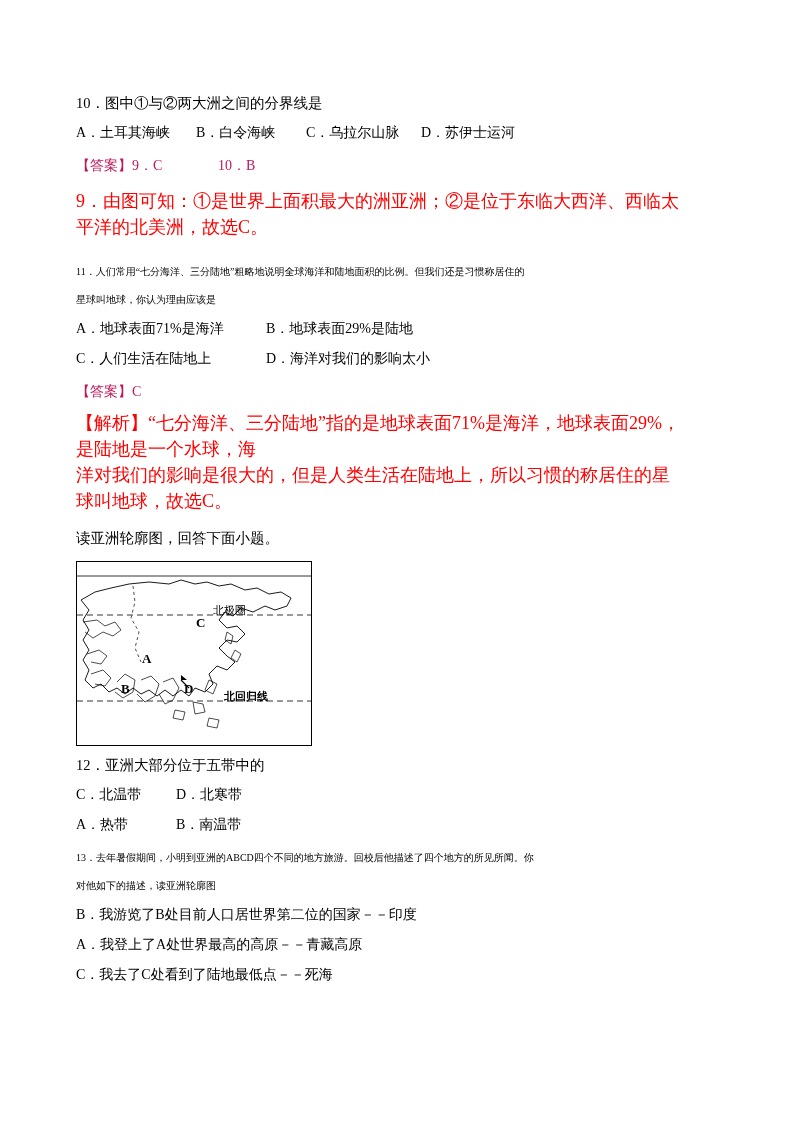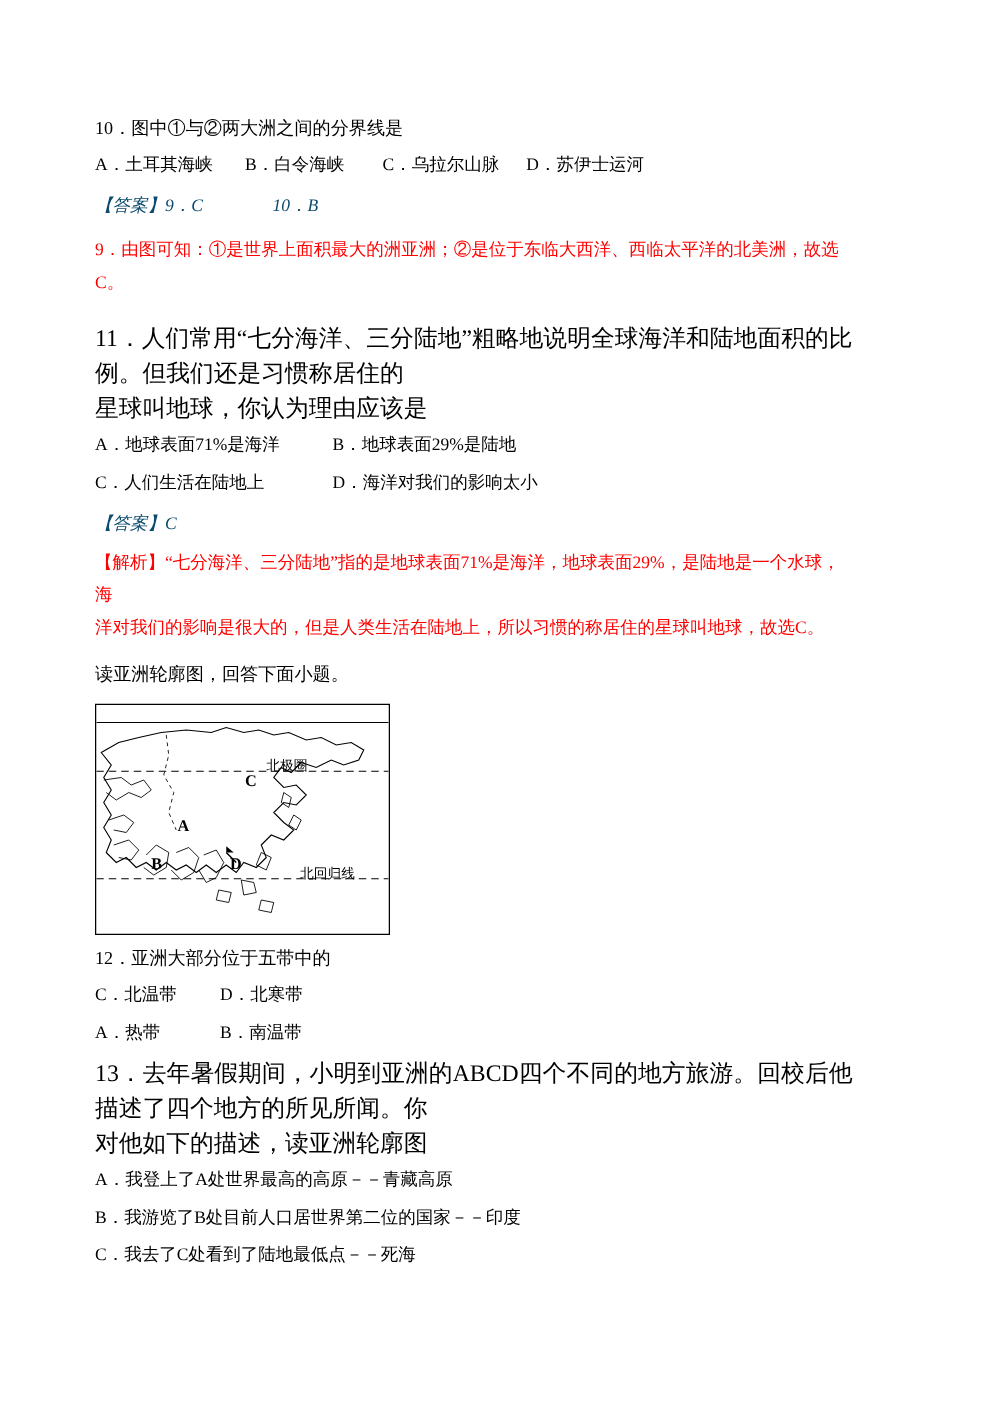--- a/index.html
+++ b/index.html
@@ -28,33 +28,32 @@
   .opts {
     font-size: 14px;
     line-height: 30px;
   }
   .opts span.opt {
     display: inline-block;
   }
   .ans-line {
     font-size: 14px;
     line-height: 28px;
-    color: #0c4a6e;
-    font-style: italic;
+    color: #be185d;
   }
   .analysis-block {
     color: #ff0000;
-    font-size: 14px;
+    font-size: 18px;
     line-height: 26px;
   }
   .analysis-block p {
     margin: 0;
   }
   .qtext {
-    font-size: 19px;
+    font-size: 10px;
     line-height: 28px;
     text-align: justify;
   }
   .gap-s { height: 4px; }
   .gap-m { height: 9px; }
 
   
   .map-wrap {
     margin: 8px 16px 4px 0;
     width: 236px;
@@ -177,21 +176,21 @@
         <path d="M132,118 L140,122 L136,132 L128,128 Z" fill="none" stroke="#000" stroke-width="0.7"></path>
         <path d="M116,140 L126,142 L128,150 L118,152 Z" fill="none" stroke="#000" stroke-width="0.7"></path>
         <path d="M98,148 L108,150 L106,158 L96,156 Z" fill="none" stroke="#000" stroke-width="0.7"></path>
         <path d="M132,156 L142,158 L140,166 L130,164 Z" fill="none" stroke="#000" stroke-width="0.7"></path>
 
         <path d="M112,126 L104,118" stroke="#000" stroke-width="1.1"></path>
         <path d="M104,118 l6,0 l-6,-5 z" fill="#000"></path>
       </svg>
     </div>
     <div class="map-label" style="left:137px; top:42px;">北极圈</div>
-    <div class="map-label" style="left:164px; top:128px;">北回归线</div>
+    <div class="map-label" style="left:148px; top:128px;font-weight:bold;">北回归线</div>
     <div class="map-letter" style="left:120px; top:54px;">C</div>
     <div class="map-letter" style="left:66px; top:90px;">A</div>
     <div class="map-letter" style="left:45px; top:120px;">B</div>
     <div class="map-letter" style="left:108px; top:120px;">D</div>
   </div>
 
   <div class="q-line">
     <span>12．</span><span>亚洲大部分位于五带中的</span>
   </div>
   <div class="opts opt-row">
@@ -200,17 +199,17 @@
   <div class="opts opt-row">
     <span class="opt" style="width:100px">A．热带</span><span class="opt">B．南温带</span>
   </div>
 
   <div class="gap-s"></div>
 
   <div class="qtext">
     <div><span>13．</span><span>去年暑假期间，小明到亚洲的ABCD四个不同的地方旅游。回校后他描述了四个地方的所见所闻。你</span></div>
     <div>对他如下的描述，读亚洲轮廓图</div>
   </div>
+  <div class="opts">B．我游览了B处目前人口居世界第二位的国家－－印度</div>
   <div class="opts">A．我登上了A处世界最高的高原－－青藏高原</div>
-  <div class="opts">B．我游览了B处目前人口居世界第二位的国家－－印度</div>
   <div class="opts">C．我去了C处看到了陆地最低点－－死海</div>
 
 </div>
 
 </body></html>

